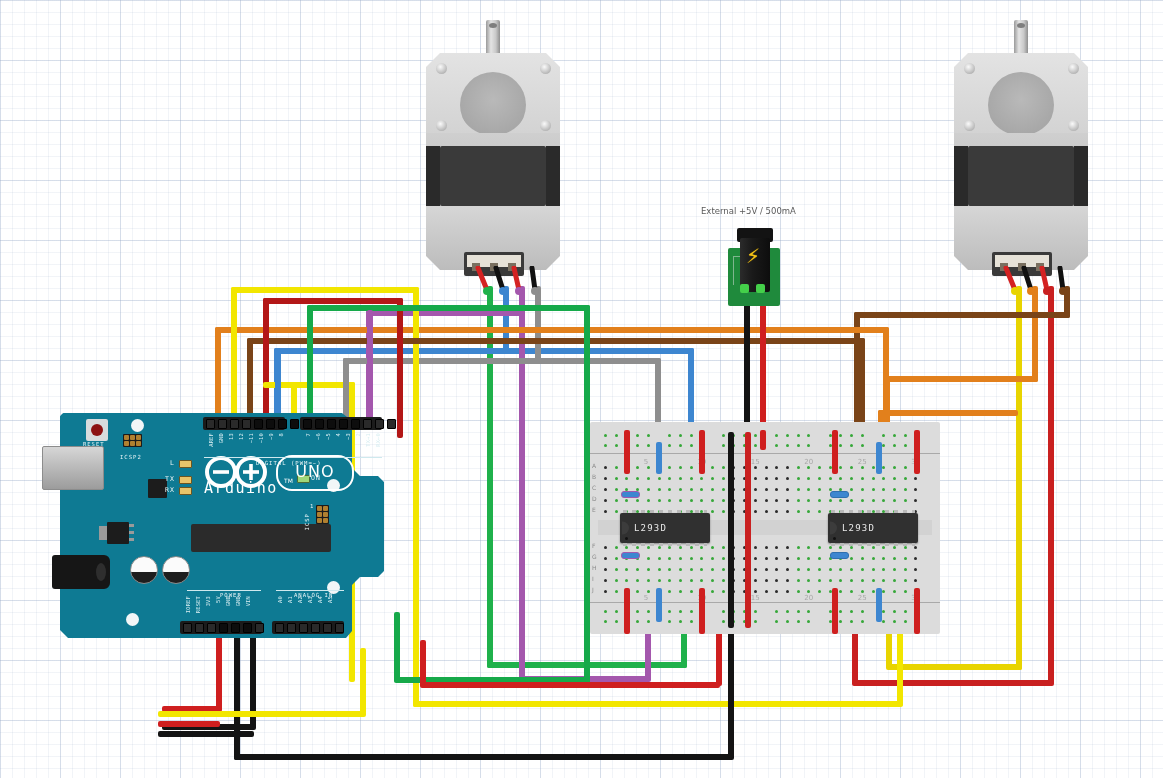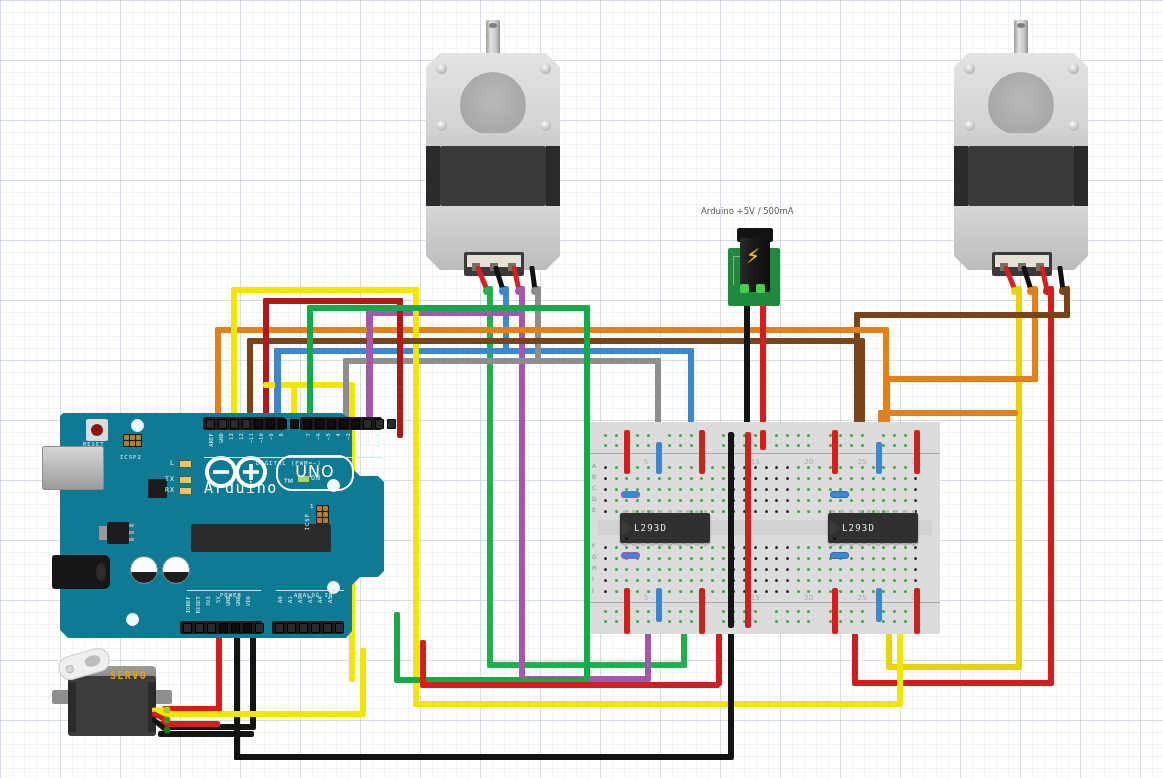--- a/index.html
+++ b/index.html
@@ -950,45 +950,27 @@
       <path d="M24,2 L31,24" stroke="#111111" stroke-width="5" stroke-linecap="round"></path>
       <path d="M42,2 L47,24" stroke="#d42222" stroke-width="5" stroke-linecap="round"></path>
       <path d="M60,2 L63,24" stroke="#111111" stroke-width="5" stroke-linecap="round"></path>
       <circle cx="15" cy="25" r="4" fill="#e8d400"></circle>
       <circle cx="31" cy="25" r="4" fill="#e2801c"></circle>
       <circle cx="47" cy="25" r="4" fill="#c92020"></circle>
       <circle cx="63" cy="25" r="4" fill="#7a4418"></circle>
     </svg>
   </div>
 
-  <div class="supply-label" style="left:701px;top:206px;">Arduino +5V / 500mA</div>
+  <div class="supply-label" style="left:701px;top:206px;">External +5V / 500mA</div>
   <div id="supply" class="abs">
     <div class="pcb">
       <div class="trace" style="left:5px;top:8px;width:16px;height:28px;"></div>
       <div class="trace" style="left:14px;top:22px;width:14px;height:16px;"></div>
     </div>
     <div class="batt-cap"></div>
     <div class="batt"></div>
     <div class="bolt">⚡</div>
     <div class="bpad" style="left:12px;"></div>
     <div class="bpad" style="left:28px;"></div>
   </div>
 
-  <div id="servo" class="abs">
-    <div class="sv-tab-l"></div>
-    <div class="sv-tab-r"></div>
-    <div class="sv-top"></div>
-    <div class="sv-body"></div>
-    <div class="sv-dark-l"></div>
-    <div class="sv-dark-r"></div>
-    <div class="sv-horn"></div>
-    <div class="sv-word">SERVO</div>
-    <svg width="30" height="34" style="position:absolute;left:104px;top:58px;">
-      <path d="M2,4 L14,4" stroke="#f2e600" stroke-width="5" stroke-linecap="round"></path>
-      <path d="M2,8 L14,14" stroke="#cf1f1f" stroke-width="5" stroke-linecap="round"></path>
-      <path d="M2,14 L14,24" stroke="#141414" stroke-width="5" stroke-linecap="round"></path>
-      <circle cx="15" cy="4" r="3.5" fill="#9fd200"></circle>
-      <circle cx="15" cy="14" r="3.5" fill="#6f7a18"></circle>
-      <circle cx="15" cy="24" r="3.5" fill="#1a7a1a"></circle>
-    </svg>
-  </div>
 
 </div>
 
 </body></html>

